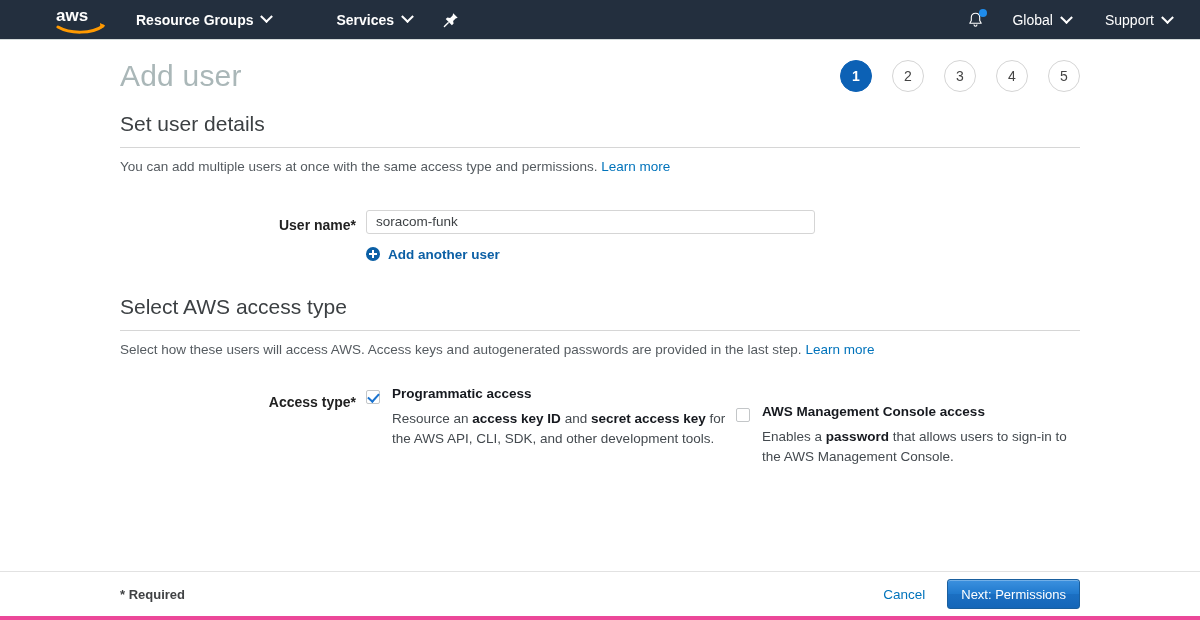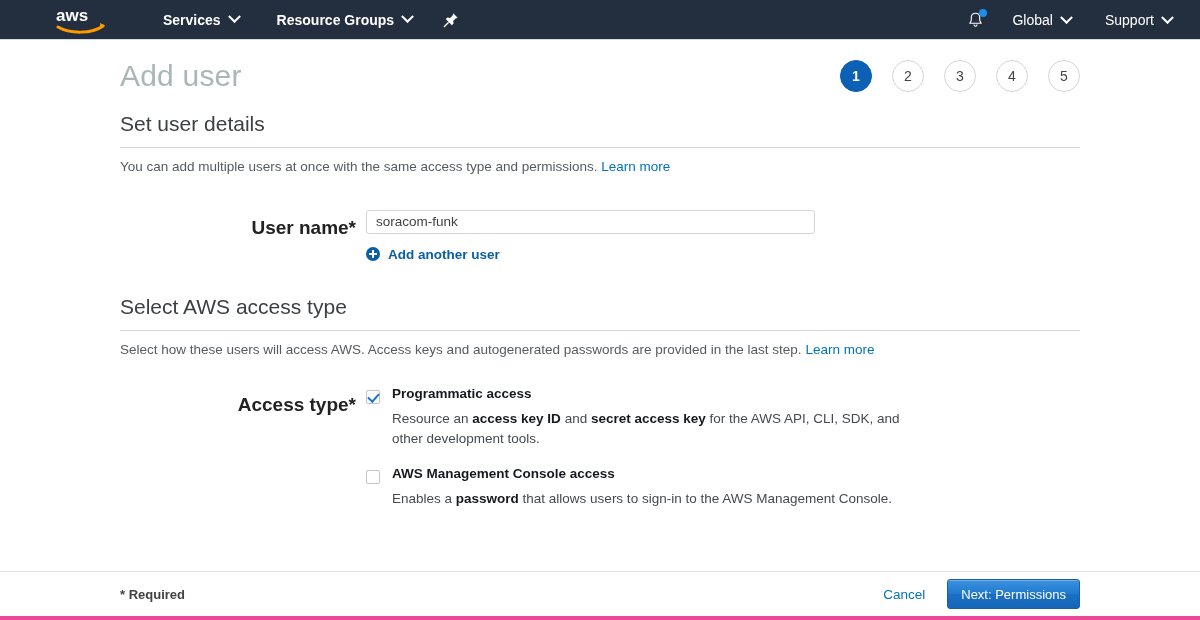--- a/index.html
+++ b/index.html
@@ -118,21 +118,21 @@
   .form-row {
     display: flex;
     align-items: flex-start;
     margin-top: 33px;
   }
   .form-label {
     width: 246px;
     text-align: right;
     padding-right: 10px;
     padding-top: 7px;
-    font-size: 19px;
+    font-size: 14px;
     font-weight: bold;
     color: #222;
     flex: 0 0 auto;
   }
   .form-control { flex: 1 1 auto; }
   .text-input {
     width: 449px;
     height: 24px;
     border: 1px solid #d5d5d5;
     border-radius: 3px;
@@ -200,21 +200,21 @@
     line-height: 1.1;
   }
   .opt-desc {
     font-size: 13.5px;
     color: #444a4f;
     margin-top: 7px;
     line-height: 1.5;
     max-width: 540px;
   }
   .opt-desc b { color: #16191f; }
-  .opt-group { display: flex; flex-direction: column; }
+  .opt-group { display: flex; flex-direction: row; }
 
   
   .footer {
     position: absolute;
     left: 0; right: 0;
     bottom: 0;
     height: 49px;
     border-top: 1px solid #e2e2e2;
     border-bottom: 4px solid #ec4899;
     display: flex;
@@ -256,26 +256,26 @@
 
   <div class="navbar">
     <div class="nav-left">
       <div class="aws-logo">
         <svg width="52" height="30" viewBox="0 0 52 30" xmlns="http://www.w3.org/2000/svg">
           <text x="0" y="16" fill="#ffffff" font-family="Liberation Sans, sans-serif" font-size="17" font-weight="bold">aws</text>
           <path d="M2 22 C14 29, 36 29, 47 21" stroke="#ff9900" stroke-width="3" fill="none" stroke-linecap="round"></path>
           <path d="M44 18 L49 20.5 L44.5 24 Z" fill="#ff9900"></path>
         </svg>
       </div>
+      <div class="nav-item resgroups">
+        <span>Resource Groups</span>
+        <span class="caret"></span>
+      </div>
       <div class="nav-item services">
         <span>Services</span>
-        <span class="caret"></span>
-      </div>
-      <div class="nav-item resgroups">
-        <span>Resource Groups</span>
         <span class="caret"></span>
       </div>
       <div class="pin-icon">
         <svg width="16" height="16" viewBox="0 0 16 16" xmlns="http://www.w3.org/2000/svg">
           <path d="M10.2 1.3 L14.7 5.8 L12.6 6.4 L10.1 8.9 L10.6 11.6 L8.9 13.3 L2.7 7.1 L4.4 5.4 L7.1 5.9 L9.6 3.4 Z" fill="#ffffff"></path>
           <path d="M5.2 10.8 L1.4 14.6" stroke="#ffffff" stroke-width="1.4" stroke-linecap="round"></path>
         </svg>
       </div>
     </div>
 

